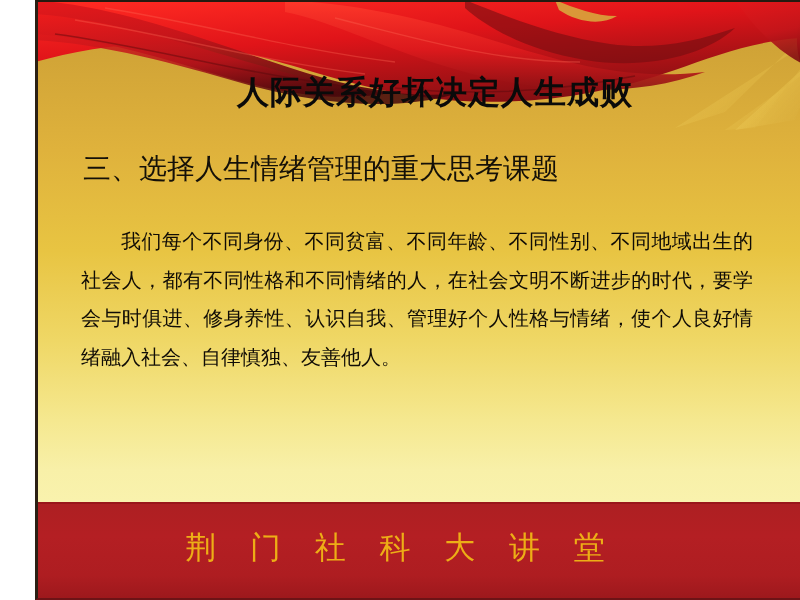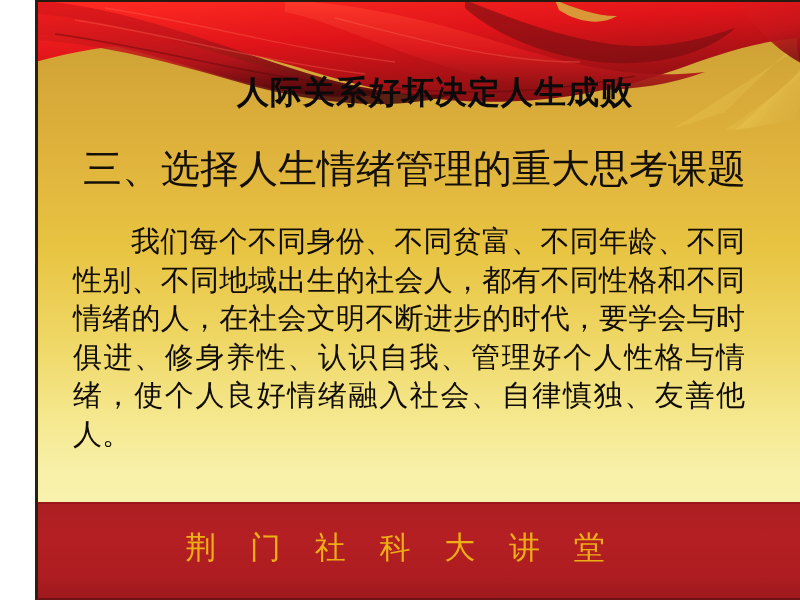--- a/index.html
+++ b/index.html
@@ -83,34 +83,34 @@
     z-index: 20;
     white-space: nowrap;
   }
 
   .subtitle {
     position: absolute;
     left: 48px;
     top: 150px;
     width: 700px;
     font-family: "Liberation Serif", "DejaVu Serif", serif;
-    font-size: 39px;
+    font-size: 28px;
     line-height: 38px;
     color: #141008;
     z-index: 20;
     white-space: nowrap;
   }
 
   .paragraph {
     position: absolute;
-    left: 38px;
+    left: 46px;
     top: 222px;
     width: 672px;
     font-family: "Liberation Serif", "DejaVu Serif", serif;
-    font-size: 29px;
+    font-size: 20px;
     line-height: 38.5px;
     color: #100c06;
     text-align: justify;
     text-justify: inter-ideograph;
     text-indent: 2em;
     z-index: 20;
   }
 
   
   .footer {

